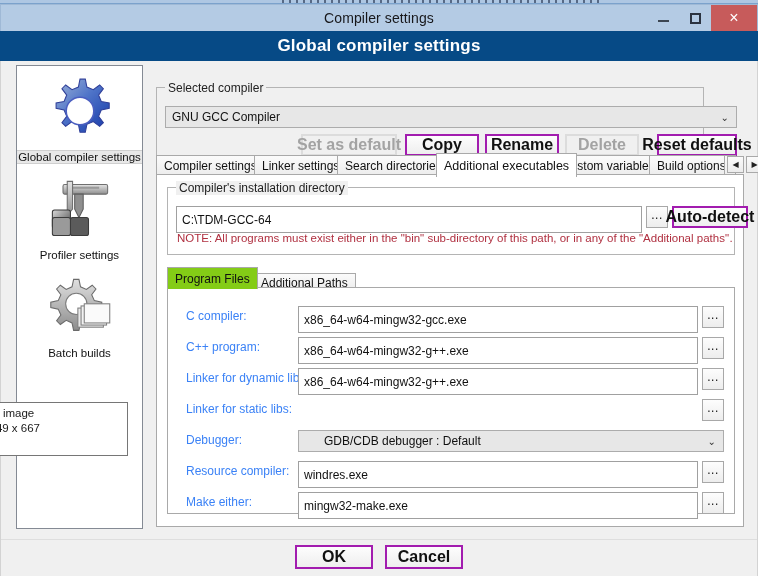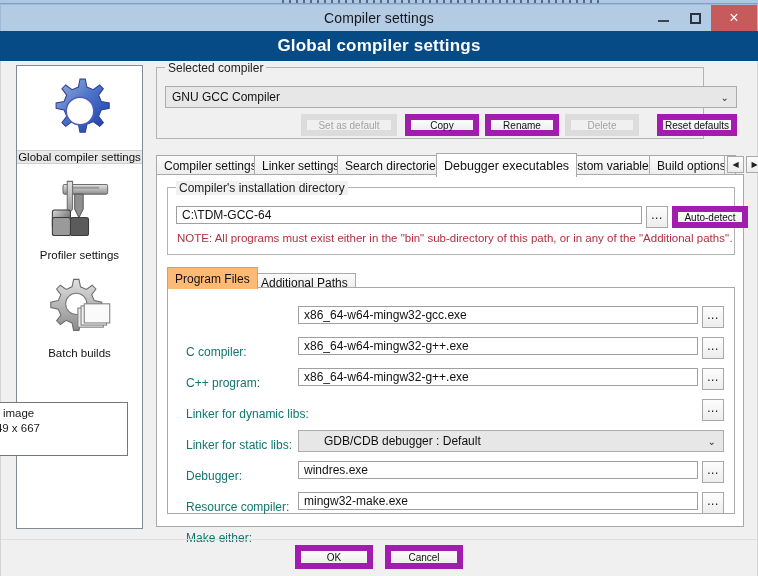--- a/index.html
+++ b/index.html
@@ -195,21 +195,21 @@
   .groupbox > .gb-title {
     position: absolute;
     top: -7px; left: 8px;
     background: #f0f0f0;
     padding: 0 3px;
     font-size: 12px;
     color: #222222;
   }
 
   #gb-selected-compiler {
-    left: 0; top: 2px; width: 548px; height: 72px; text-align: center;
+    left: 0; top: 22px; width: 548px; height: 72px; text-align: center;
   }
 
   
   .combo {
     position: relative;
     background: #e7e7e7;
     border: 1px solid #acacac;
     height: 22px;
     box-sizing: border-box;
     display: flex;
@@ -226,29 +226,30 @@
     color: #333;
   }
   #combo-compiler {
     position: absolute;
     left: 8px; top: 18px; width: 572px;
   }
 
   
   .btn {
     background: linear-gradient(#fdfdfd, #eeeeee);
-    border: 6px solid #a21caf;
+    border: 2px solid #a21caf;
     height: 22px;
     box-sizing: border-box;
     display: flex;
     align-items: center;
     justify-content: center;
-    font-size: 10px;
+    font-size: 16px;
     color: #111111;
     white-space: nowrap;
+    font-weight: bold;
   }
   .btn.disabled {
     color: #a3a3a3;
     background: #f0f0f0;
     border-color: #dcdcdc;
   }
   #btn-set-default { position: absolute; left: 144px; top: 46px; width: 96px; }
   #btn-copy        { position: absolute; left: 248px; top: 46px; width: 74px; }
   #btn-rename      { position: absolute; left: 328px; top: 46px; width: 74px; }
   #btn-delete      { position: absolute; left: 408px; top: 46px; width: 74px; }
@@ -308,21 +309,21 @@
     border: 1px solid #a9a9a9;
     box-sizing: border-box;
   }
 
   #gb-install-dir {
     left: 10px; top: 12px; width: 568px; height: 68px;
   }
   .textfield {
     background: #ffffff;
     border: 1px solid #a0a0a0;
-    height: 18px;
+    height: 27px;
     box-sizing: border-box;
     display: flex;
     align-items: center;
     padding-left: 5px;
     font-size: 12px;
     color: #111111;
     overflow: hidden;
     white-space: nowrap;
     text-align: center;
   }
@@ -368,21 +369,21 @@
     border-bottom: none;
     box-sizing: border-box;
     display: flex; align-items: center;
     padding: 0 7px;
     font-size: 12px;
     color: #111111;
     white-space: nowrap;
   }
   .itab.active {
     top: 0; height: 22px;
-    background: #fdba74;
+    background: #84cc16;
     z-index: 5;
   }
   #inner-tabpage {
     position: absolute;
     left: 10px; top: 112px;
     width: 568px;
     height: 227px;
     background: #ffffff;
     border: 1px solid #a9a9a9;
     box-sizing: border-box;
@@ -390,23 +391,22 @@
 
   .field-row {
     position: absolute;
     left: 0; width: 100%;
     height: 22px;
   }
   .field-label {
     position: absolute;
     left: 18px; top: 3px;
     font-size: 12px;
-    color: #0f766e;
+    color: #3b82f6;
     white-space: nowrap;
-    margin-top: 36px;
   }
   .field-input {
     position: absolute;
     left: 130px;
     width: 400px;
   }
   .field-dots {
     position: absolute;
     left: 534px;
   }
@@ -552,21 +552,21 @@
         <div class="btn" id="btn-copy">Copy</div>
         <div class="btn" id="btn-rename">Rename</div>
         <div class="btn disabled" id="btn-delete">Delete</div>
         <div class="btn" id="btn-reset">Reset defaults</div>
       </div>
 
       <div id="tabstrip">
         <div class="tab" style="left:0px">Compiler settings</div>
         <div class="tab" style="left:98px">Linker settings</div>
         <div class="tab" style="left:181px">Search directories</div>
-        <div class="tab active" style="left:280px">Debugger executables</div>
+        <div class="tab active" style="left:280px">Additional executables</div>
         <div class="tab" style="left:398px">Custom variables</div>
         <div class="tab" style="left:493px">Build options</div>
         <div class="tab" style="left:568px; width:12px; overflow:hidden; padding:0 3px;">(</div>
 
       </div>
 
       <div class="tab-arrow" style="position:absolute; left:571px; top:91px;">◀</div>
       <div class="tab-arrow" style="position:absolute; left:590px; top:91px;">▶</div>
 
       <div id="tabpage">

